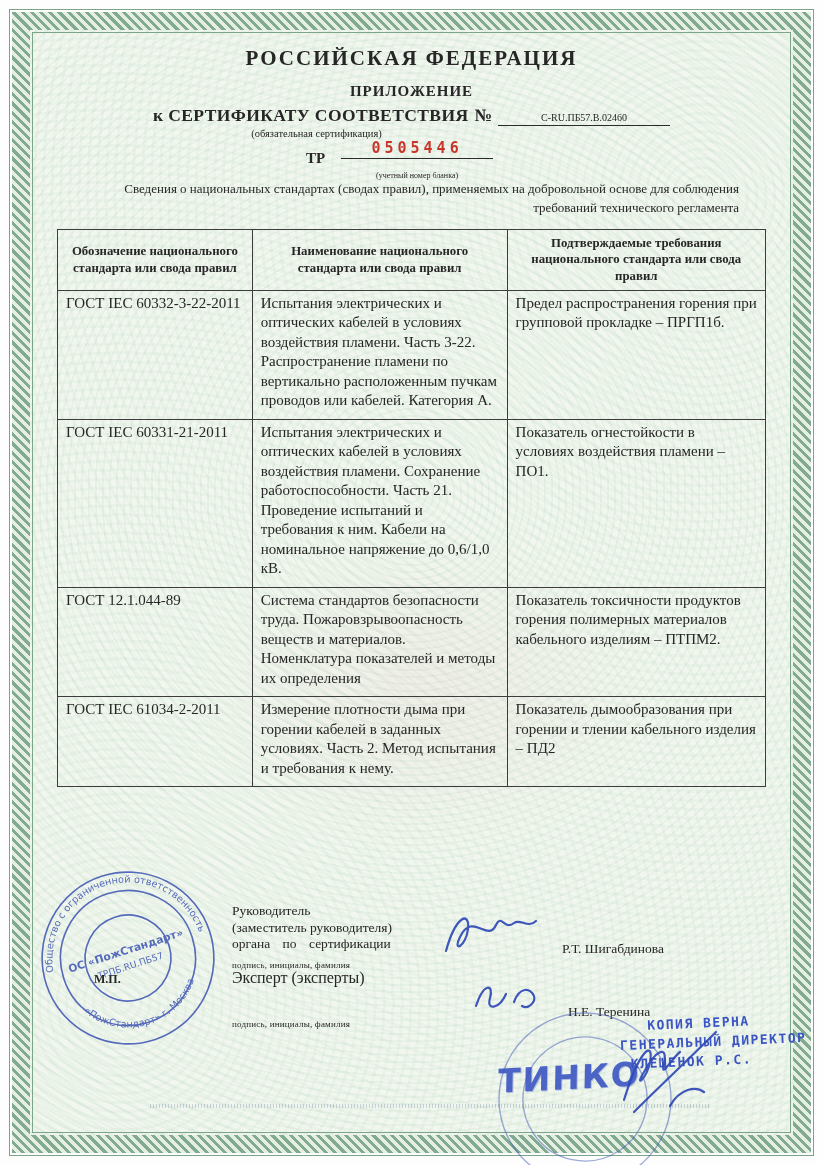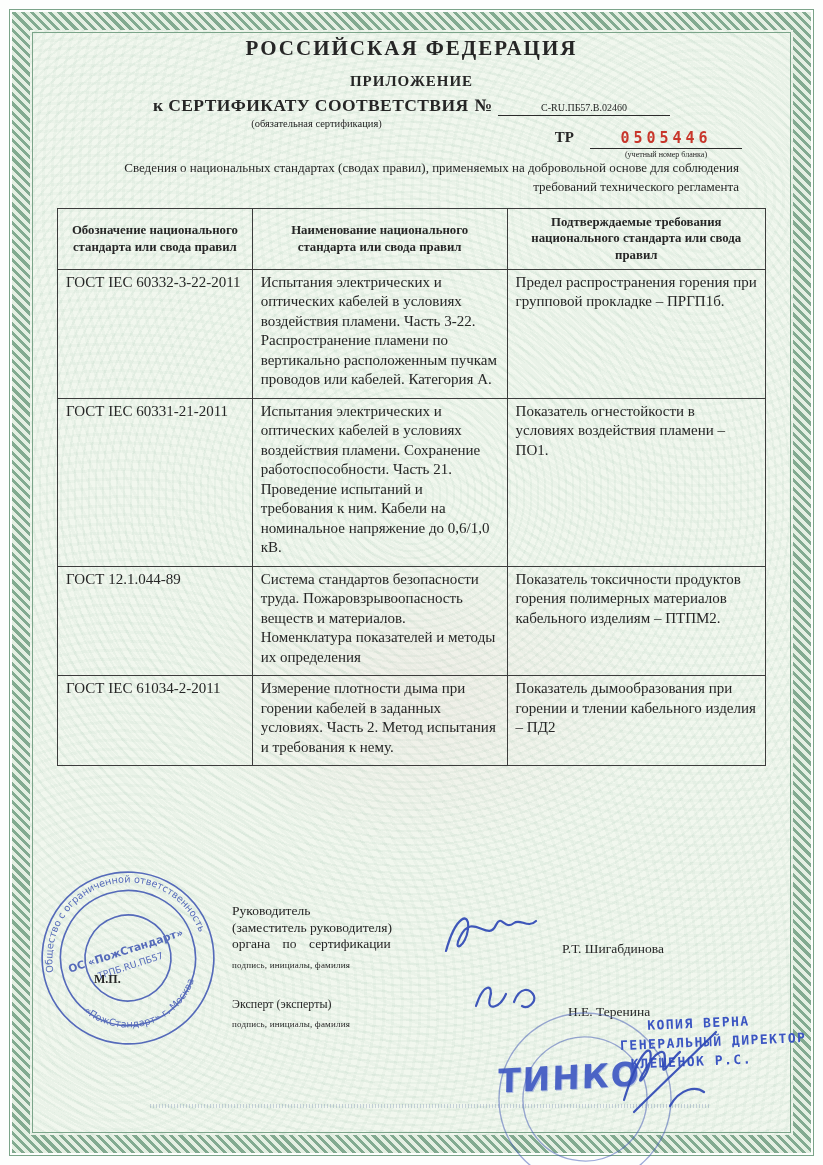--- a/index.html
+++ b/index.html
@@ -16,47 +16,47 @@
     #f1f7ee;}
 
   
   .frame-outer{position:absolute;inset:9px;border:1.5px solid #7ba489;z-index:1}
   .frame-band{position:absolute;inset:12px;border:18px solid transparent;z-index:1;
     border-image:repeating-linear-gradient(45deg,#82aa90 0 3px,#e4efe2 3px 6.5px) 18}
   .frame-inner{position:absolute;inset:32px;border:1px solid #7ba489;z-index:1}
 
   .content{position:absolute;left:57px;right:57px;top:36px;z-index:2}
 
-  .country{text-align:center;font-size:21px;font-weight:bold;letter-spacing:2px;margin-top:0}
+  .country{text-align:center;font-size:21px;font-weight:bold;letter-spacing:2px;margin-top:10px}
   .appendix{text-align:center;font-size:15px;font-weight:bold;letter-spacing:1px;margin-top:12px}
   .certline{display:flex;justify-content:center;align-items:flex-end;gap:6px;margin-top:5px}
   .certline .lbl{font-size:17.5px;font-weight:bold;letter-spacing:.4px;white-space:nowrap}
   .certline .nosign{font-size:17.5px;font-weight:bold}
   .certline .num{font-size:10px;border-bottom:1px solid #2b2b2b;padding:0 6px 2px;min-width:172px;text-align:center;white-space:nowrap}
   .mandatory{font-size:10.5px;text-align:center;transform:translateX(-95px);margin-top:2px}
 
-  .tr-row{display:flex;justify-content:flex-end;align-items:flex-end;gap:16px;margin-top:0;padding-right:24px}
+  .tr-row{display:flex;justify-content:center;align-items:flex-end;gap:16px;margin-top:0;padding-right:24px}
   .tr-lbl{font-size:15px;font-weight:bold;margin-bottom:13px}
   .blank-box{width:152px;text-align:center}
   .blank-num{font-family:"DejaVu Sans Mono",monospace;font-weight:bold;color:#c8362b;font-size:15px;letter-spacing:4px;border-bottom:1px solid #2b2b2b;padding-bottom:1px}
-  .blank-cap{font-size:8px;margin-top:1px;white-space:nowrap}
+  .blank-cap{font-size:8px;margin-top:12px;white-space:nowrap}
 
   .intro{font-size:13px;font-weight:normal;text-align:right;max-width:655px;margin:0 auto 0;line-height:1.45}
 
   table.std{width:100%;border-collapse:collapse;margin-top:11px}
   .std th,.std td{border:1.3px solid #3c3c3c;vertical-align:top;padding:3px 8px 8px;font-size:15px;line-height:1.3;text-align:left;background:transparent}
   .std th{font-size:12.8px;font-weight:bold;text-align:center;vertical-align:middle;padding:5px 8px;line-height:1.3}
 
   
   .abs{position:absolute;z-index:3}
   .head-block{left:232px;top:903px;font-size:13.5px;line-height:1.24}
   .head-block .wide{word-spacing:9px}
   .cap{font-size:9px;margin-top:7px;letter-spacing:.2px}
   .head-name{left:562px;top:941px;font-size:13.5px}
-  .expert-title{left:232px;top:997px;font-size:12px}
+  .expert-title{left:232px;top:969px;font-size:16px}
   .expert-cap{left:232px;top:1019px;font-size:9px;letter-spacing:.2px}
   .expert-name{left:568px;top:1004px;font-size:13.5px}
   .mp{left:94px;top:972px;font-size:12px;font-weight:bold;z-index:2}
 
   .round-stamp{left:36px;top:866px;width:184px;height:184px;transform:rotate(-18deg);opacity:.88}
   .round-stamp circle{fill:none;stroke:#4158b4;stroke-width:1.6}
   .round-stamp text{fill:#4158b4;font-size:9.5px;font-family:"DejaVu Sans",sans-serif}
   .round-stamp .st-c1{font-weight:bold;font-size:10.5px}
   .round-stamp .st-c2{font-size:9px}
 

